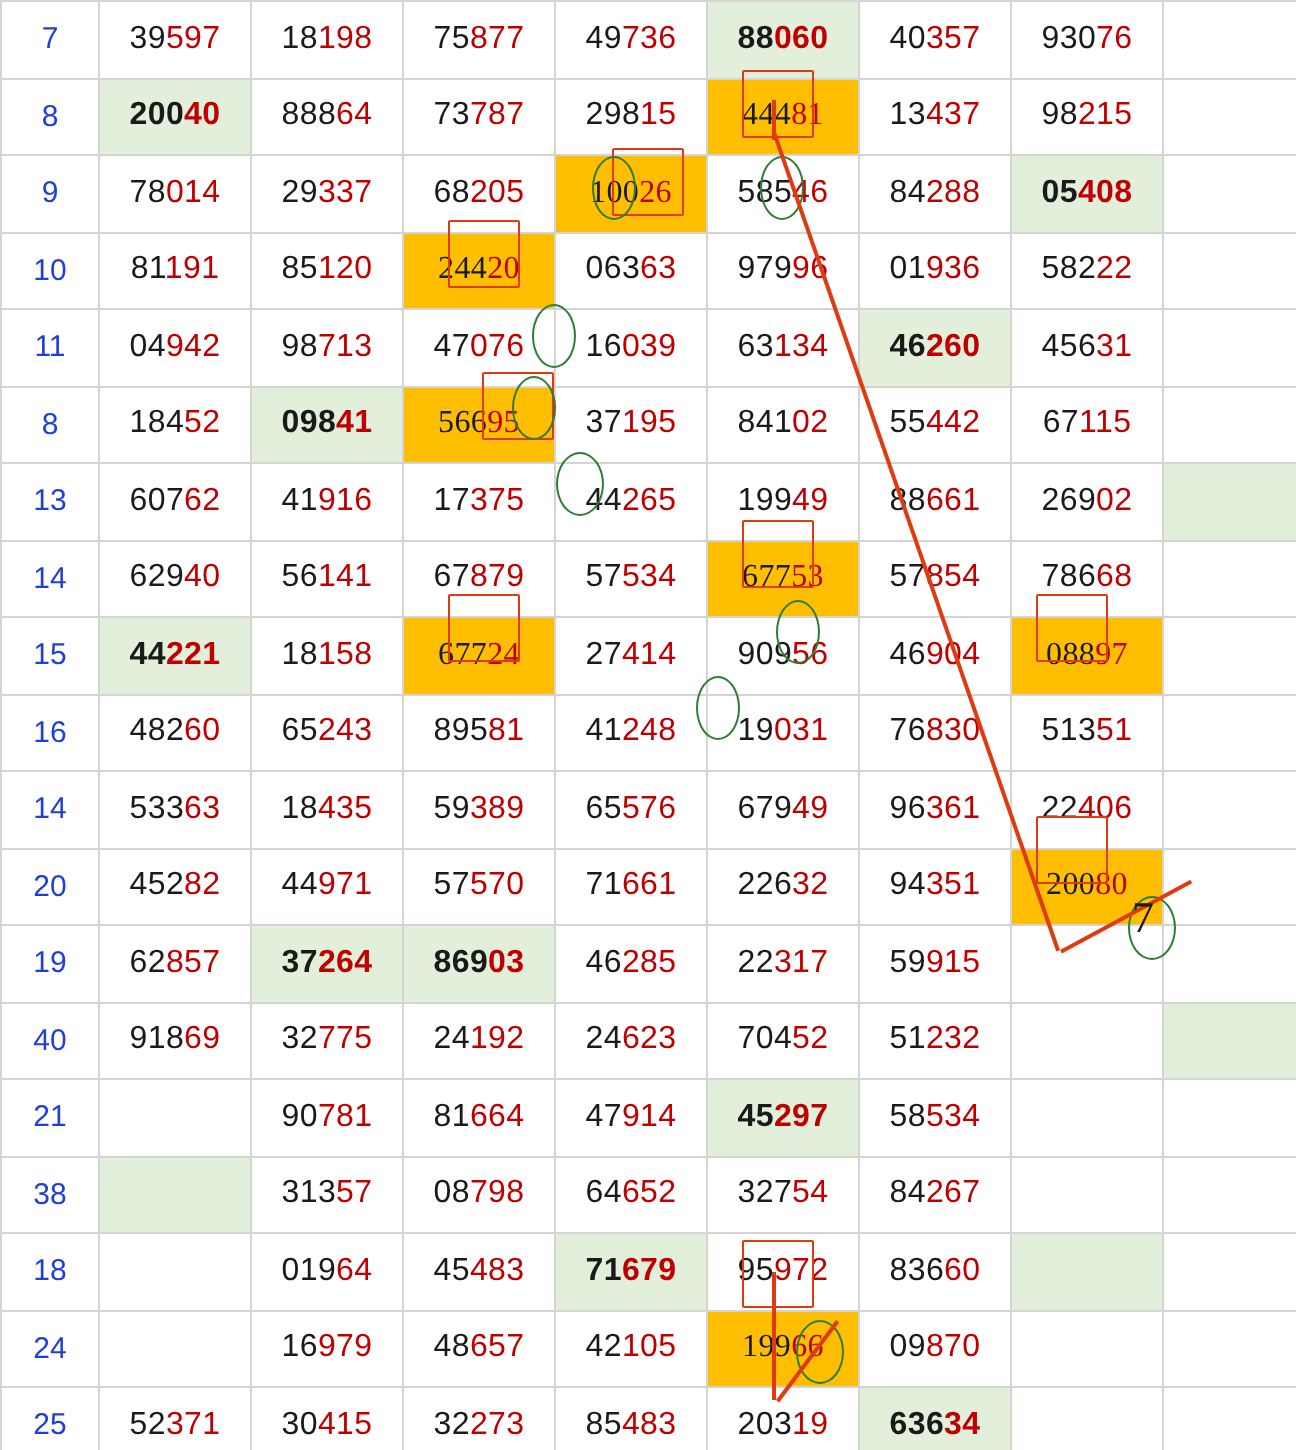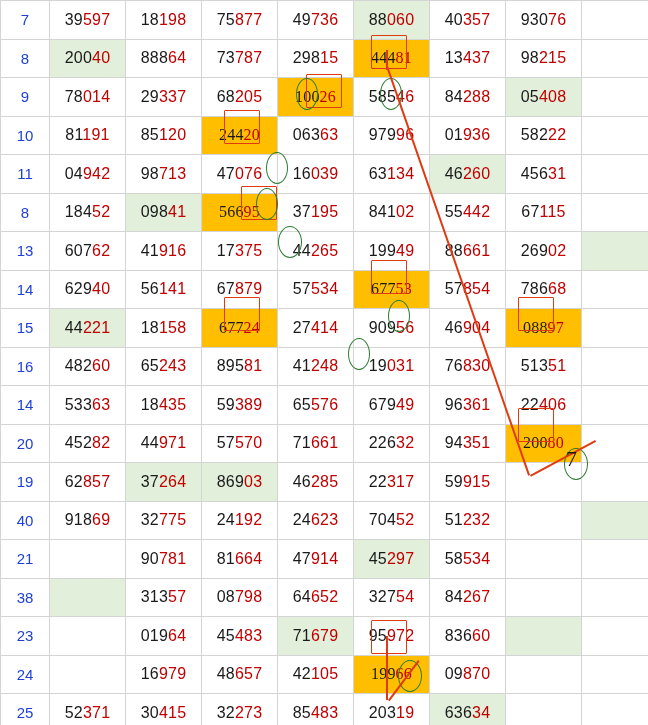--- a/index.html
+++ b/index.html
@@ -26,21 +26,21 @@
     position:relative;
     overflow:visible;
   }
   td.rownum{
     width:48px;
     color:#1e3fd8;
     font-size:15px;
   }
   td.data{width:75px;}
   td.pad{width:72px;border-left:1px solid #d4d4d4;}
-  .green-bg{background:#e2efda;}
+  .green-bg{background:#e2efda;font-weight:bold;}
   .orange-bg{background:#ffbf00;font-family:Liberation Serif, serif;}
   .num{position:relative;display:inline-block;letter-spacing:0.2px;white-space:nowrap;}
   .r{color:#c00000;}
   .k{color:#1a1a1a;}
   
   .ann{position:absolute;pointer-events:none;}
   .rect{
     border:1.6px solid #e03a12;
     border-radius:1px;
     background:transparent;
@@ -236,21 +236,21 @@
           <td class="data green-bg"></td>
           <td class="data"><span class="num"><span class="k">3</span><span class="k">1</span><span class="k">3</span><span class="r">5</span><span class="r">7</span></span></td>
           <td class="data"><span class="num"><span class="k">0</span><span class="k">8</span><span class="r">7</span><span class="r">9</span><span class="r">8</span></span></td>
           <td class="data"><span class="num"><span class="k">6</span><span class="k">4</span><span class="r">6</span><span class="r">5</span><span class="r">2</span></span></td>
           <td class="data"><span class="num"><span class="k">3</span><span class="k">2</span><span class="k">7</span><span class="r">5</span><span class="r">4</span></span></td>
           <td class="data"><span class="num"><span class="k">8</span><span class="k">4</span><span class="r">2</span><span class="r">6</span><span class="r">7</span></span></td>
           <td class="data"></td>
           <td class="pad"></td>
         </tr>
         <tr>
-          <td class="rownum">23</td>
+          <td class="rownum">18</td>
           <td class="data"></td>
           <td class="data"><span class="num"><span class="k">0</span><span class="k">1</span><span class="k">9</span><span class="r">6</span><span class="r">4</span></span></td>
           <td class="data"><span class="num"><span class="k">4</span><span class="k">5</span><span class="r">4</span><span class="r">8</span><span class="r">3</span></span></td>
           <td class="data green-bg"><span class="num"><span class="k">7</span><span class="k">1</span><span class="r">6</span><span class="r">7</span><span class="r">9</span></span></td>
           <td class="data"><span class="num"><span class="k">9</span><span class="k">5</span><span class="r">9</span><span class="r">7</span><span class="r">2</span></span></td>
           <td class="data"><span class="num"><span class="k">8</span><span class="k">3</span><span class="k">6</span><span class="r">6</span><span class="r">0</span></span></td>
           <td class="data green-bg"></td>
           <td class="pad"></td>
         </tr>
         <tr>

